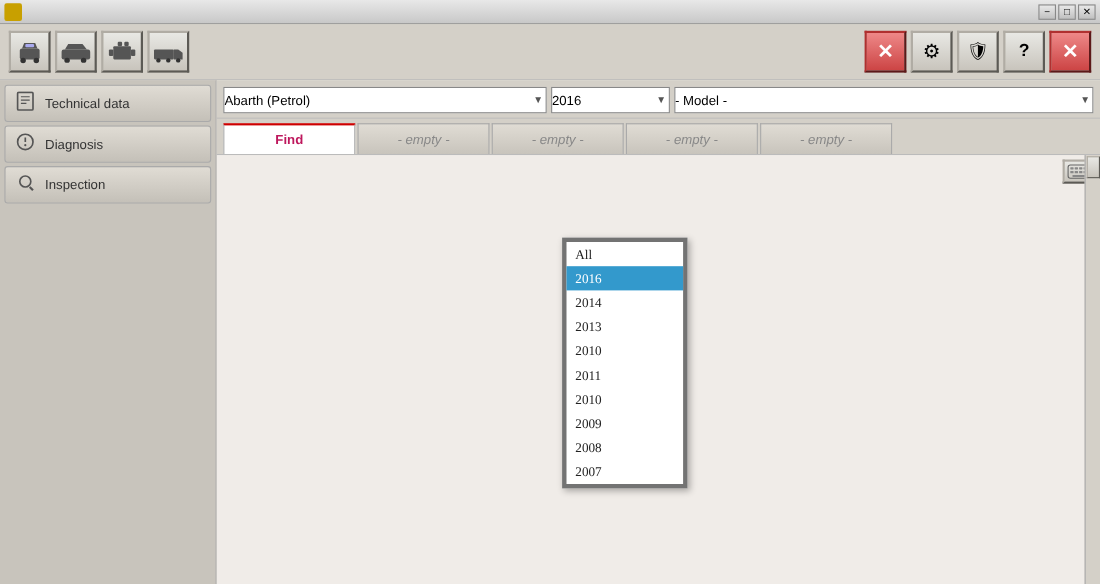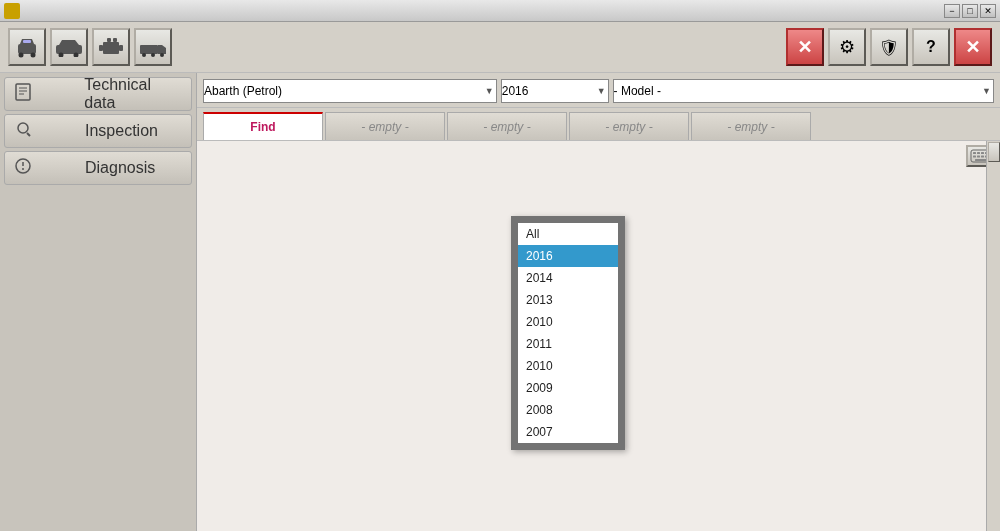--- a/index.html
+++ b/index.html
@@ -116,23 +116,22 @@
       cursor: pointer;
       color: #333;
     }
     .sidebar-icon {
       font-size: 16px;
       width: 20px;
       text-align: center;
       color: #555;
     }
     .sidebar-label {
-      font-size: 16px;
+      font-size: 12px;
       color: #333;
-      margin-left: 44px;
     }
 
     
     .right-panel {
       flex: 1;
       display: flex;
       flex-direction: column;
       background: #e8e4de;
       overflow: hidden;
     }
@@ -230,23 +229,24 @@
       font-size: 14px;
     }
 
     
     .year-dropdown {
       position: absolute;
       top: 75px;
       left: 314px;
       width: 114px;
       background: white;
-      border: 7px solid #737373;
+      border: 4px solid #737373;
       box-shadow: 2px 2px 6px rgba(0,0,0,0.3);
       z-index: 100;
+      font-family: Liberation Serif, serif;
     }
     .year-dropdown-item {
       height: 22px;
       padding: 0 8px;
       display: flex;
       align-items: center;
       cursor: pointer;
       font-size: 12px;
       color: #222;
     }
@@ -344,35 +344,35 @@
             <line x1="5" y1="5" x2="13" y2="5" stroke="#555" stroke-width="1"></line>
             <line x1="5" y1="8" x2="13" y2="8" stroke="#555" stroke-width="1"></line>
             <line x1="5" y1="11" x2="10" y2="11" stroke="#555" stroke-width="1"></line>
           </svg>
         </span>
         <span class="sidebar-label">Technical data</span>
       </div>
       <div class="sidebar-item">
         <span class="sidebar-icon">
           <svg width="18" height="18" viewBox="0 0 18 18" fill="#555">
-            <circle cx="9" cy="8" r="5" fill="none" stroke="#555" stroke-width="1.5"></circle>
-            <line x1="13" y1="13" x2="16" y2="16" stroke="#555" stroke-width="2"></line>
-          </svg>
-        </span>
-        <span class="sidebar-label">Inspection</span>
-      </div>
-      <div class="sidebar-item">
-        <span class="sidebar-icon">
-          <svg width="18" height="18" viewBox="0 0 18 18" fill="#555">
             <circle cx="9" cy="9" r="7" fill="none" stroke="#555" stroke-width="1.5"></circle>
             <line x1="9" y1="5" x2="9" y2="9" stroke="#555" stroke-width="1.5"></line>
             <circle cx="9" cy="12" r="1" fill="#555"></circle>
           </svg>
         </span>
         <span class="sidebar-label">Diagnosis</span>
+      </div>
+      <div class="sidebar-item">
+        <span class="sidebar-icon">
+          <svg width="18" height="18" viewBox="0 0 18 18" fill="#555">
+            <circle cx="9" cy="8" r="5" fill="none" stroke="#555" stroke-width="1.5"></circle>
+            <line x1="13" y1="13" x2="16" y2="16" stroke="#555" stroke-width="2"></line>
+          </svg>
+        </span>
+        <span class="sidebar-label">Inspection</span>
       </div>
     </div>
 
     <div class="right-panel">
 
       <div class="selectors-row">
         <div class="custom-select select-make">
           <select>
             <option>Abarth (Petrol)</option>
           </select>

